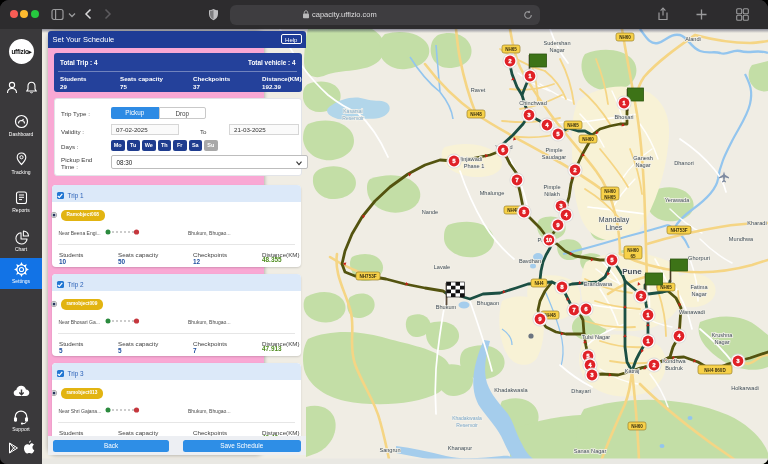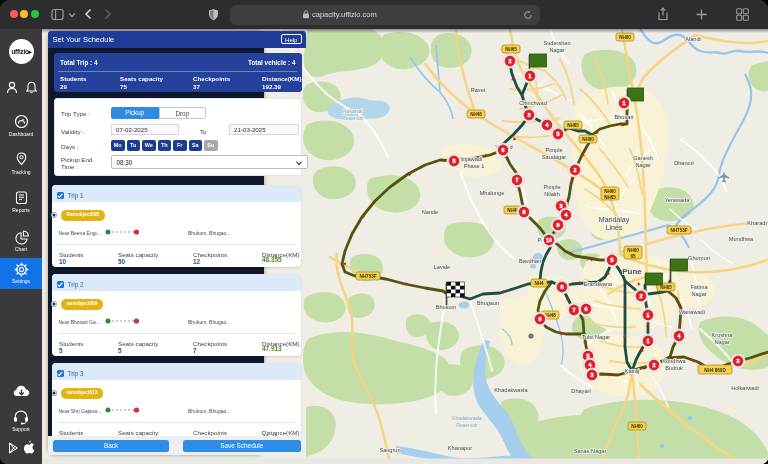--- a/index.html
+++ b/index.html
@@ -9,21 +9,21 @@
   .abs { position:absolute; }
   
   .chrome { position:absolute; left:0; top:0; width:768px; height:29px; background:#2d2c2e; }
   .tl { position:absolute; top:10.2px; width:8px; height:8px; border-radius:50%; }
   .cicon { position:absolute; color:#9b9b9d; }
   .urlbar { position:absolute; left:230px; top:4.5px; width:310px; height:20px; border-radius:6px; background:#3e3d40; color:#dededf; font-size:7.5px; line-height:20px; text-align:center; }
   
   .sidebar { position:absolute; left:0; top:29px; width:42px; height:435px; background:#3a393b; z-index:30; }
   .sb-label { position:absolute; width:42px; text-align:center; color:#fff; font-size:5px; }
   
-  .panel { position:absolute; left:47.5px; top:31px; width:216px; height:424px; background:#0f172a; z-index:20; border-radius:8px; box-shadow:0 0 4px rgba(0,0,0,.35); }
+  .panel { position:absolute; left:47.5px; top:31px; width:216px; height:424px; background:#f9a8d4; z-index:20; border-radius:8px; box-shadow:0 0 4px rgba(0,0,0,.35); }
   .phead { position:absolute; left:0; top:0; width:258.5px; height:16.5px; background:#1e3c96; border-radius:3px 3px 0 0; color:#fff; }
   .card { position:absolute; background:#fff; border-radius:3px; border:1px solid #e2e4e8; }
   .lbl { font-size:6.2px; color:#3c3c3c; }
   .statlbl { font-size:6.2px; color:#3e3e3e; }
   .statval { font-size:6.4px; font-weight:bold; color:#1d4e9e; }
   .chip { position:absolute; width:13.5px; height:11px; background:#1e3c8f; border-radius:2px; color:#fff; font-size:5.5px; font-weight:bold; text-align:center; line-height:11px; top:0; }
   .trip { position:absolute; left:52px; width:249px; background:#fff; border-radius:4px; box-shadow:0 1px 2px rgba(0,0,0,.15); }
   .thead { position:absolute; left:0; top:0; width:100%; height:17px; background:#dce9f9; border-radius:4px 4px 0 0; }
   .cb { position:absolute; width:7.5px; height:7.5px; background:#2176d2; border-radius:1.5px; }
   .cb svg { position:absolute; left:0.7px; top:1.2px; }

